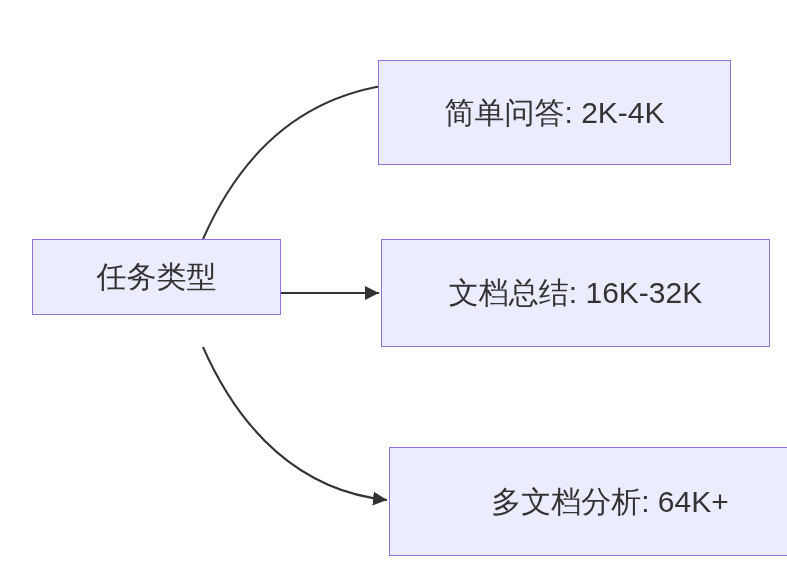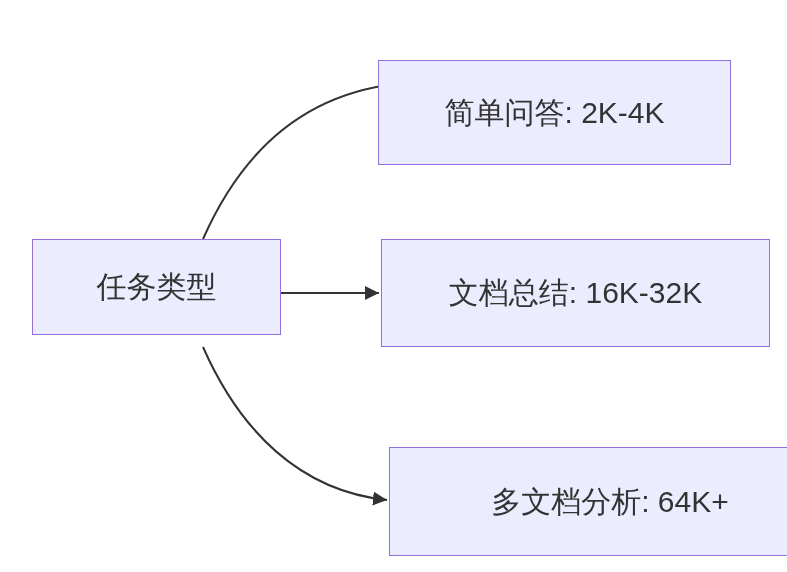--- a/index.html
+++ b/index.html
@@ -37,21 +37,21 @@
     align-items: center;
     justify-content: center;
     background: var(--node-fill, #ECECFF);
     border: 1.5px solid var(--node-border, #9370DB);
     color: var(--text, #333333);
     font-size: 30px;
     line-height: 1.2;
     white-space: nowrap;
     text-align: center;
   }
-  .node-root   { left: 32px;  top: 239px; width: 249px; height: 96px; }
+  .node-root   { left: 32px;  top: 239px; width: 249px; height: 76px; }
   .node-b0     { left: 378px; top: 32px;  width: 353px; height: 105px; margin-top: 28px; }
   .node-b1     { left: 381px; top: 239px; width: 389px; height: 108px; align-items: center; }
   .node-b2     { left: 389px; top: 447px; width: 442px; height: 109px; }
 </style>
 </head>
 <body>
 
 <div class="canvas">
 
   <svg class="edges" viewBox="0 0 787 572" xmlns="http://www.w3.org/2000/svg">

